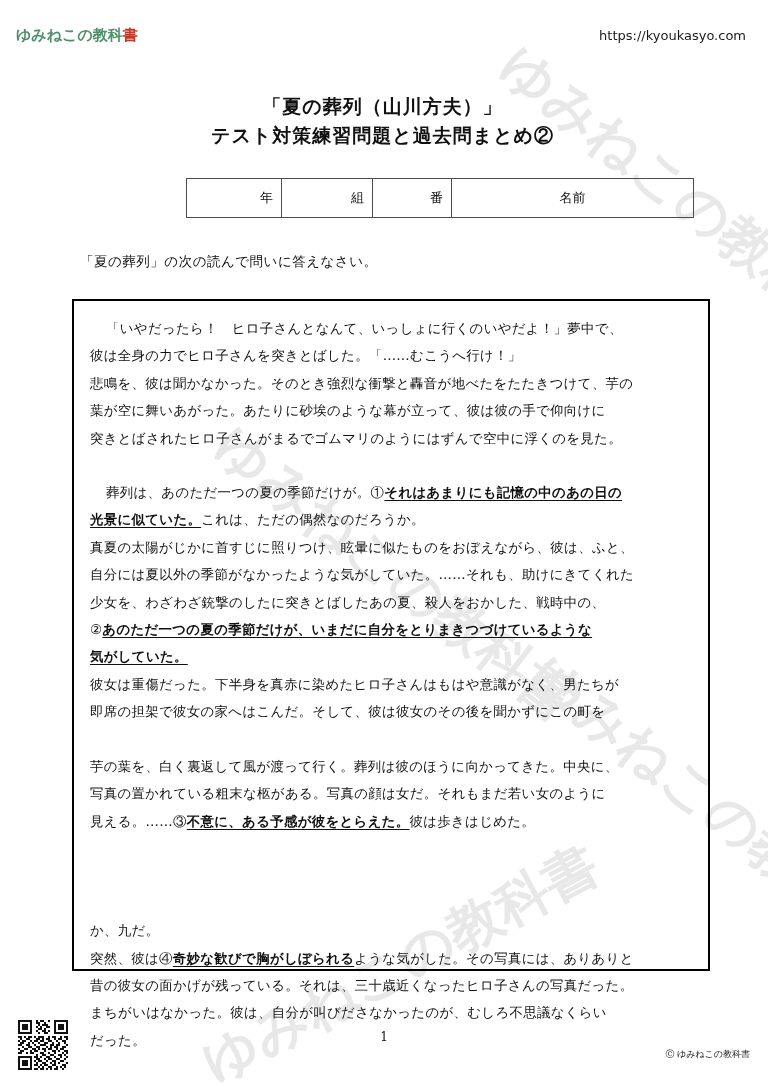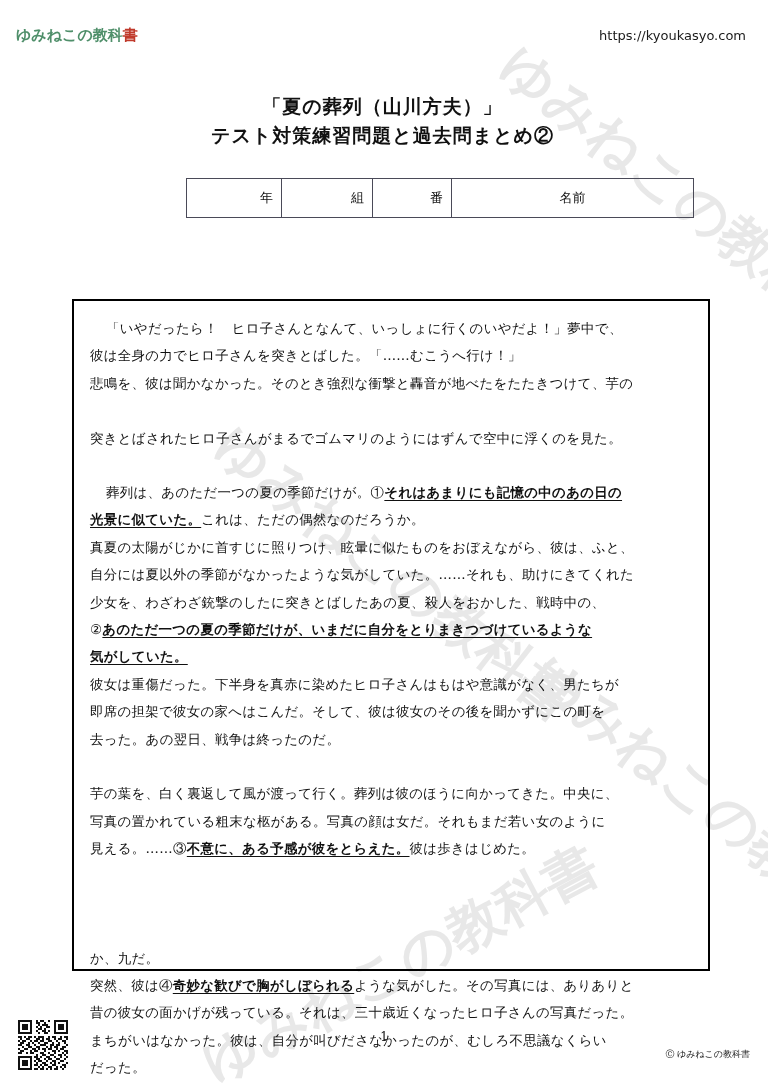--- a/index.html
+++ b/index.html
@@ -194,45 +194,45 @@
     <tbody>
         <tr>
       <td class="cell-year">年</td>
       <td class="cell-class">組</td>
       <td class="cell-num">番</td>
       <td class="cell-name">名前</td>
     </tr>
   </tbody>
     </table>
 
+  <div class="instruction">「夏の葬列」の次の読んで問いに答えなさい。</div>
 
   <div class="passage-box">
     <div class="passage-inner">
 
       <div class="para">
         <span class="indent"></span><span>「いやだったら！　ヒロ子さんとなんて、いっしょに行くのいやだよ！」夢中で、</span><br>
         <span>彼は全身の力でヒロ子さんを突きとばした。「……むこうへ行け！」</span><br>
         <span>悲鳴を、彼は聞かなかった。そのとき強烈な衝撃と轟音が地べたをたたきつけて、芋の</span><br>
-        <br>
+        <span>葉が空に舞いあがった。あたりに砂埃のような幕が立って、彼は彼の手で仰向けに</span><br>
         <span>突きとばされたヒロ子さんがまるでゴムマリのようにはずんで空中に浮くのを見た。</span>
       </div>
 
       <div class="para-gap"></div>
 
       <div class="para">
         <span class="indent"></span><span>葬列は、あのただ一つの夏の季節だけが。</span><span>①</span><span class="ul">それはあまりにも記憶の中のあの日の</span><br>
         <span class="ul">光景に似ていた。</span><span>これは、ただの偶然なのだろうか。</span><br>
         <span>真夏の太陽がじかに首すじに照りつけ、眩暈に似たものをおぼえながら、彼は、ふと、</span><br>
         <span>自分には夏以外の季節がなかったような気がしていた。……それも、助けにきてくれた</span><br>
         <span>少女を、わざわざ銃撃のしたに突きとばしたあの夏、殺人をおかした、戦時中の、</span><br>
         <span>②</span><span class="ul">あのただ一つの夏の季節だけが、いまだに自分をとりまきつづけているような</span><br>
         <span class="ul">気がしていた。</span><br>
         <span>彼女は重傷だった。下半身を真赤に染めたヒロ子さんはもはや意識がなく、男たちが</span><br>
         <span>即席の担架で彼女の家へはこんだ。そして、彼は彼女のその後を聞かずにこの町を</span><br>
-        <span>去った。あの翌日、戦争は終ったのだ。</span>
       </div>
 
       <div class="para-gap"></div>
 
       <div class="para">
         <span>芋の葉を、白く裏返して風が渡って行く。葬列は彼のほうに向かってきた。中央に、</span><br>
         <span>写真の置かれている粗末な柩がある。写真の顔は女だ。それもまだ若い女のように</span><br>
         <span>見える。……</span><span>③</span><span class="ul">不意に、ある予感が彼をとらえた。</span><span>彼は歩きはじめた。</span><br>
         <br>
         <br>

